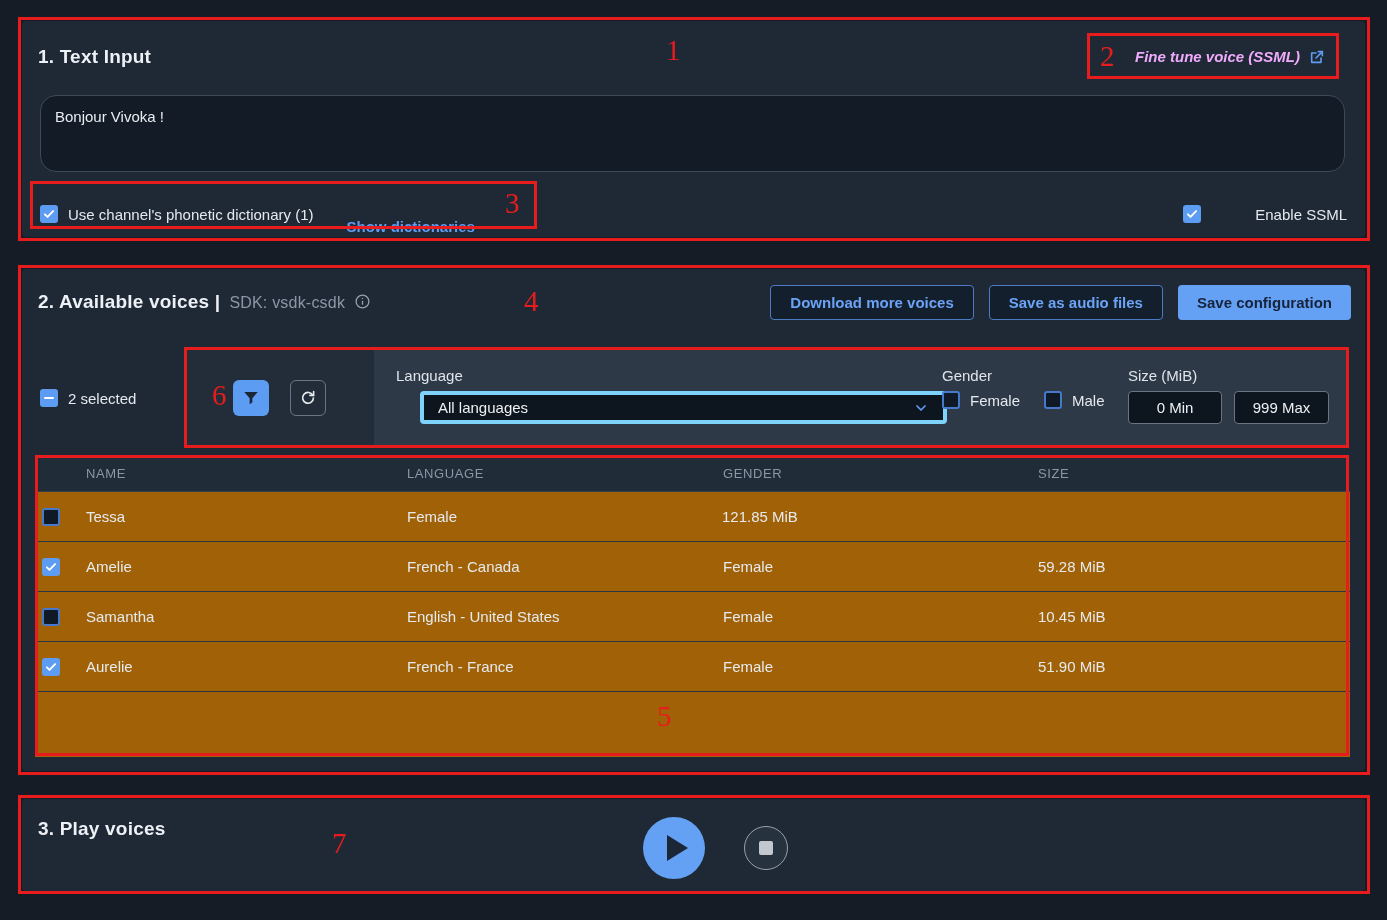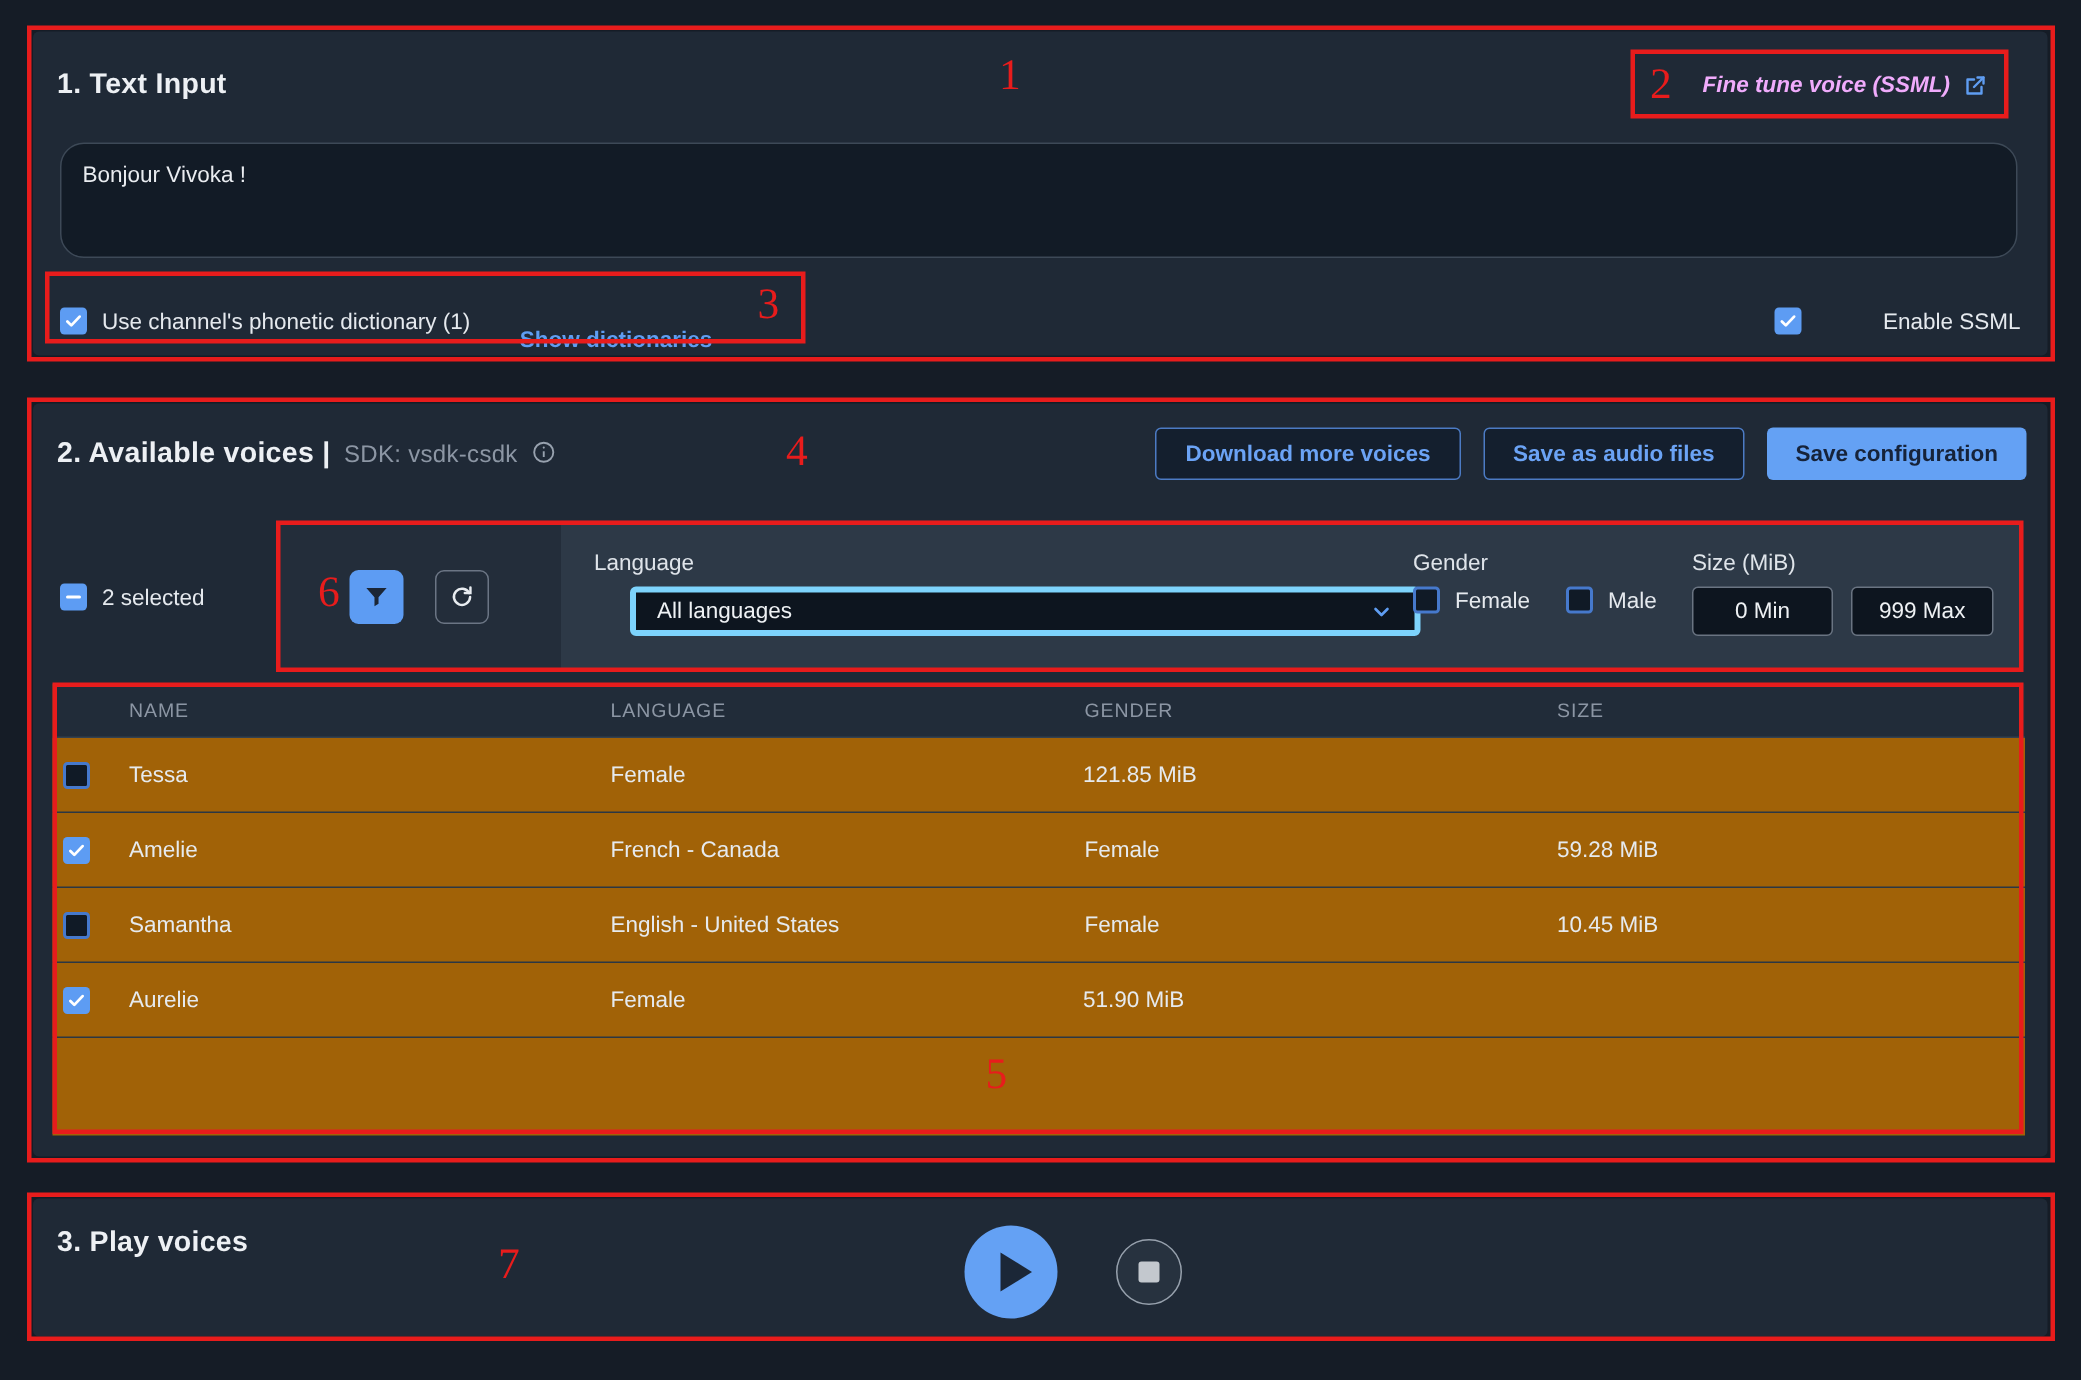--- a/index.html
+++ b/index.html
@@ -257,20 +257,21 @@
           </div>
           <div class="trow">
             <div class="tc c0">
               <span class="cb checked">
                 <svg viewBox="0 0 24 24">
                   <path d="M5 12.5l4.5 4.5L19 7" fill="none" stroke="#ffffff" stroke-width="3.2" stroke-linecap="round" stroke-linejoin="round"></path>
                 </svg>
               </span>
             </div>
             <div class="tc c1">Aurelie</div>
+            <div class="tc c2">French - France</div>
             <div class="tc c3">Female</div>
             <div class="tc c4">51.90 MiB</div>
           </div>
         </div>
     </div>
   </div>
 
   <div class="panel" id="panel3">
     <div class="sec-title" style="top:19px;">3. Play voices</div>
     <button class="play-btn">

